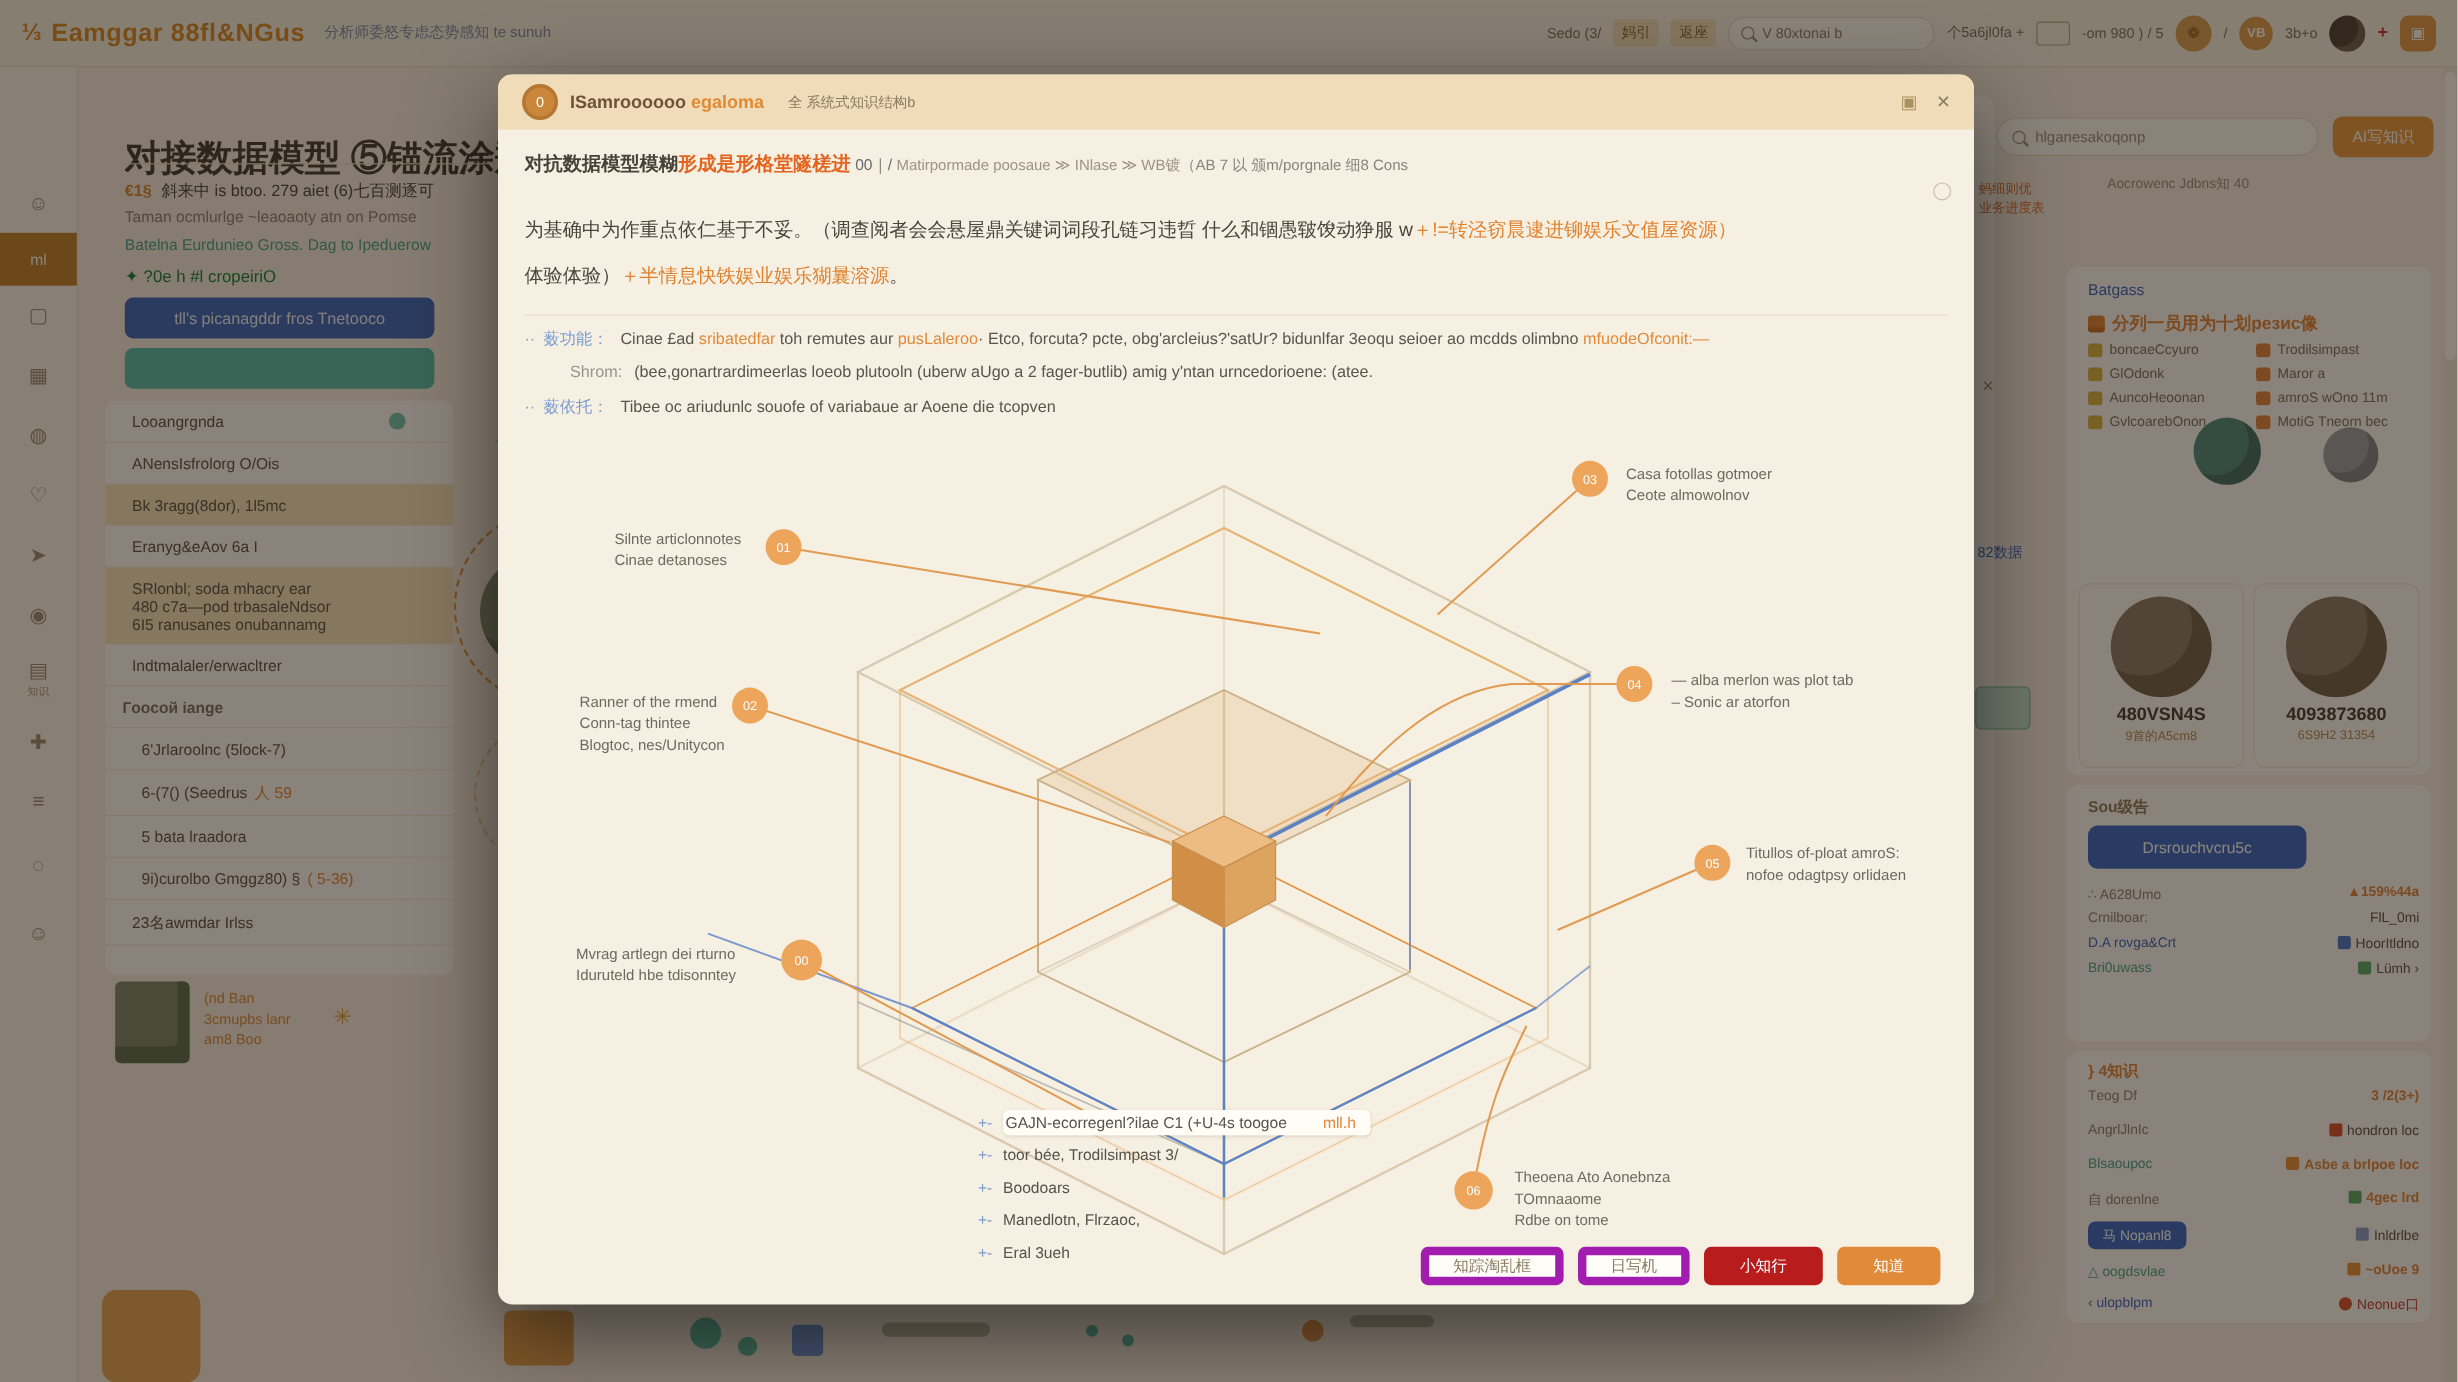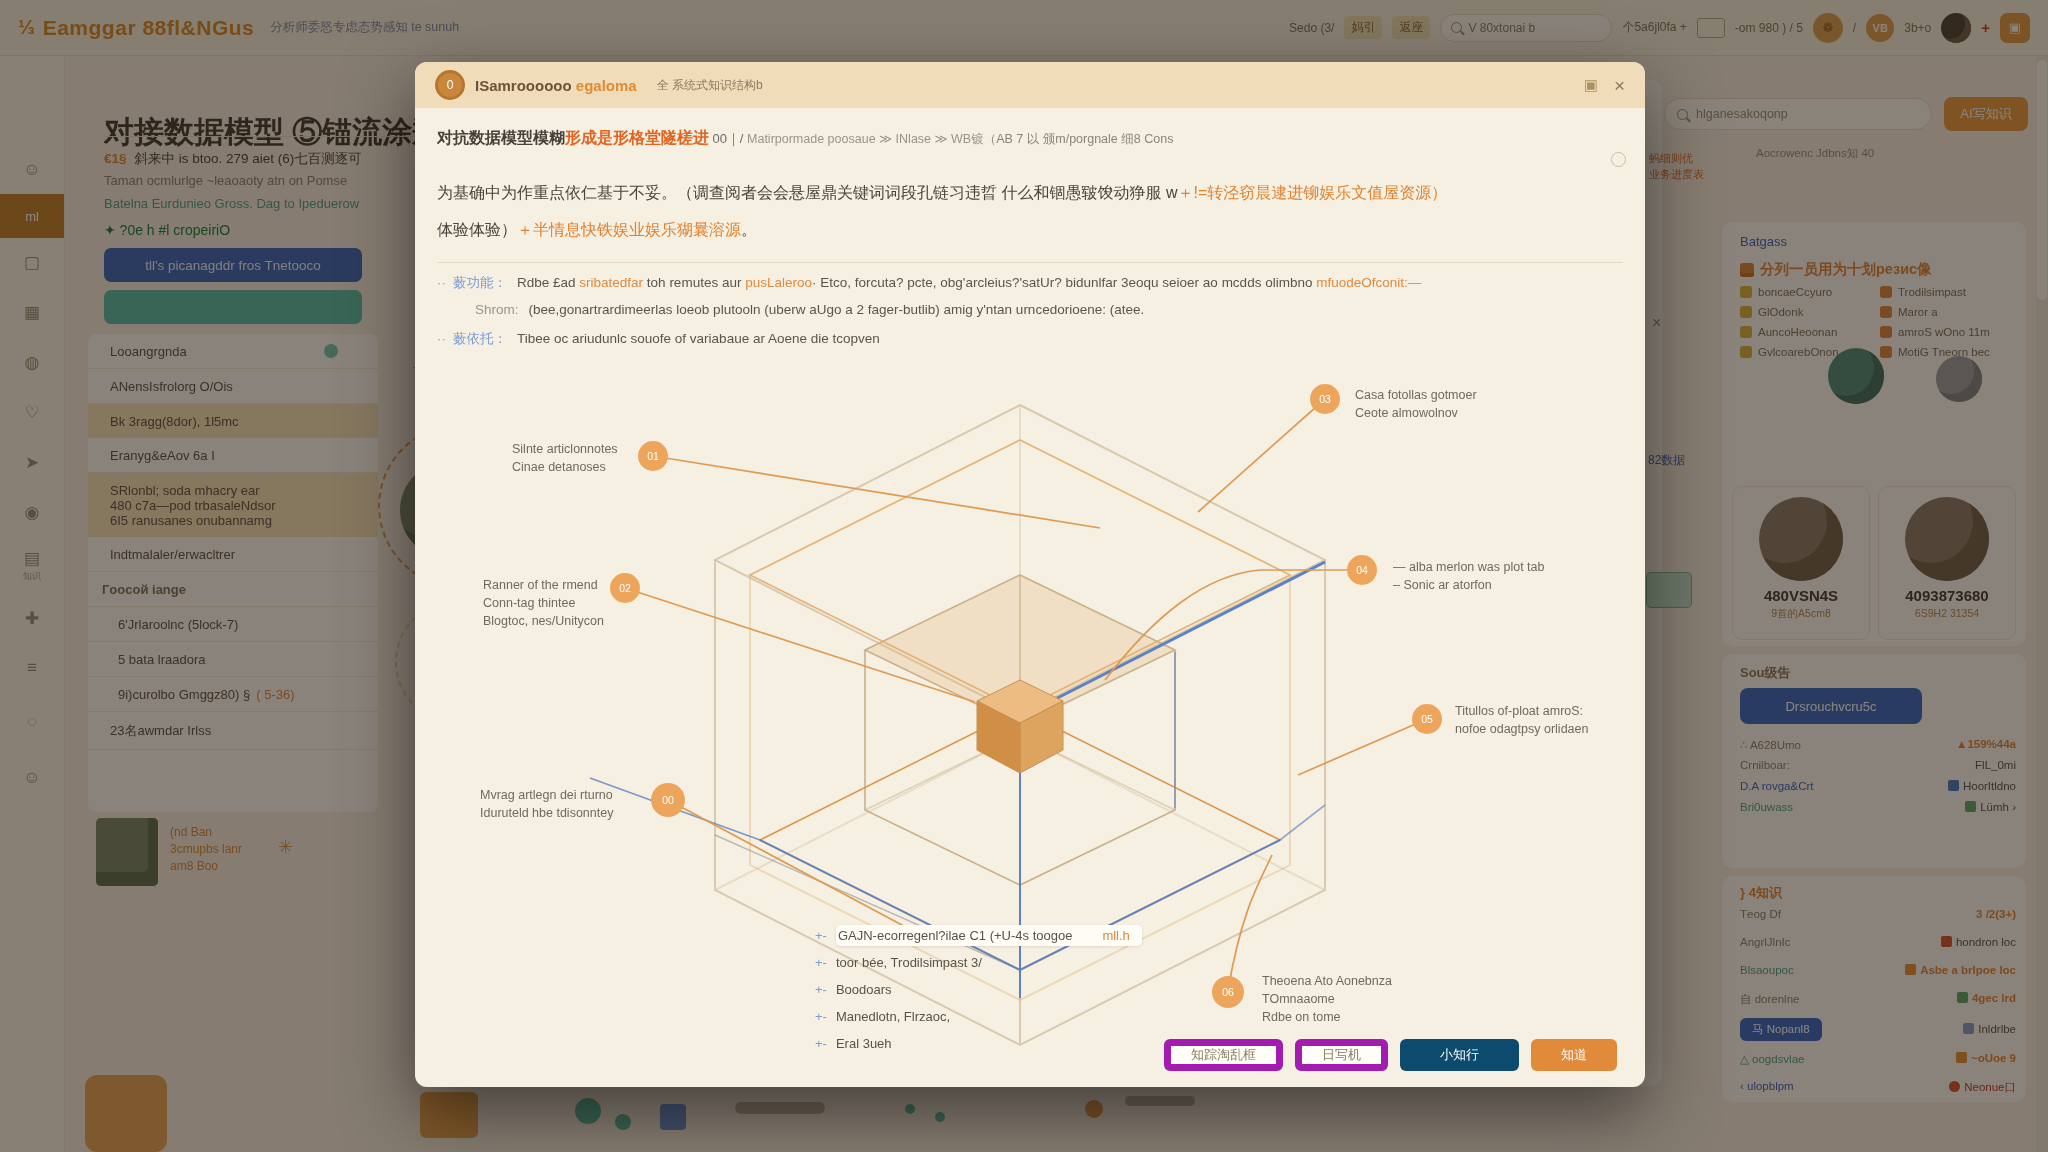--- a/index.html
+++ b/index.html
@@ -127,21 +127,21 @@
   .dl{position:absolute;font-size:12.5px;color:#6e6a60;line-height:18px;}
   .dl span{display:block;}
   .plus-list{position:absolute;left:400px;top:860px;font-size:13px;color:#57524a;line-height:27px;}
   .plus-list .row{white-space:nowrap;}
   .plus-list .pfx{color:#7b9cd0;margin-right:9px;}
   .plus-list .pill{background:#fffdf6;border-radius:5px;padding:3px 12px 3px 2px;box-shadow:0 1px 3px rgba(120,100,60,.18);}
   .plus-list .sfx{color:#e0863c;margin-left:30px;}
   .m-footer{position:absolute;right:28px;bottom:16px;display:flex;gap:12px;align-items:center;}
   .m-btn{height:32px;border-radius:6px;font-size:13px;display:flex;align-items:center;justify-content:center;box-sizing:border-box;}
   .m-btn.white{background:#fffdf8;border:7px solid #a21caf;color:#8a7a5f;padding:0 20px;}
-  .m-btn.lorange{background:#0c4a6e;color:#fff;padding:0 40px;}
+  .m-btn.lorange{background:#b91c1c;color:#fff;padding:0 30px;}
   .m-btn.orange{background:#e08a3a;color:#fff;padding:0 30px;}
   .m-circ{position:absolute;left:1196px;top:90px;width:13px;height:13px;border:1.5px solid #c9bfa8;border-radius:50%;}
 </style>
 </head>
 <body>
 
 <div class="bg">
 
   <header class="topnav">
     <span class="brand-glyph">⅓</span>
@@ -199,20 +199,21 @@
     <div class="lp-row hl"><span>Bk 3ragg(8dor), 1l5mc</span></div>
     <div class="lp-row"><span>Eranyg&amp;eAov 6a I</span></div>
     <div class="lp-row hl">
       <span>SRlonbl; soda mhacry ear</span>
       <span class="opt">480 c7a—pod trbasaleNdsor</span>
       <span class="opt">6I5 ranusanes onubannamg</span>
     </div>
     <div class="lp-row"><span>Indtmalaler/erwacltrer</span></div>
     <div class="lp-row section"><span>Гoocoй iange</span></div>
     <div class="lp-row indent"><span>6'Jrlaroolnc (5lock-7)</span></div>
+    <div class="lp-row indent"><span>6-(7() (Seedrus</span><span class="sfx">人 59</span></div>
     <div class="lp-row indent"><span>5 bata lraadora</span></div>
     <div class="lp-row indent"><span>9i)curolbo Gmggz80) §</span><span class="sfx">( 5-36)</span></div>
     <div class="lp-row"><span>23名awmdar Irlss</span></div>
   </div>
 
   <div class="lp-photo">
     <div class="ph"></div>
     <div class="tx">
       <span style="display:block">(nd Ban</span>
       <span style="display:block">3cmupbs lanr</span>
@@ -385,21 +386,21 @@
   <div class="m-para">
     <span>为基确中为作重点依仁基于不妥。（调查阅者会会悬屋鼎关键词词段孔链习违晢 什么和锢愚皲馂动狰服 w</span><span class="p2">＋!=转泾窃晨逮进铆娱乐文值屋资源）</span>
   </div>
   <div class="m-line3">
     <span>体验体验）</span><span class="p2">＋半情息快铁娱业娱乐猢曩溶源</span><span>。</span>
   </div>
   <span class="m-circ"></span>
   <div class="m-div"></div>
 
   <div class="m-bullet" style="top:212px">
-    <span class="pfx">··</span><span class="lab">薮功能：</span><span>Rdbe £ad </span><span class="olnk">sribatedfar</span><span> toh remutes aur </span><span class="olnk">pusLaleroo</span><span>· Etco, forcuta? pcte, obg'arcleius?'satUr? bidunlfar 3eoqu seioer ao mcdds olimbno </span><span class="olnk">mfuodeOfconit:—</span>
+    <span class="pfx">··</span><span class="lab">薮功能：</span><span>Cinae £ad </span><span class="olnk">sribatedfar</span><span> toh remutes aur </span><span class="olnk">pusLaleroo</span><span>· Etco, forcuta? pcte, obg'arcleius?'satUr? bidunlfar 3eoqu seioer ao mcdds olimbno </span><span class="olnk">mfuodeOfconit:—</span>
   </div>
   <div class="m-bullet" style="top:240px;left:60px">
     <span class="lab gray">Shrom:</span><span>(bee,gonartrardimeerlas loeob plutooln (uberw aUgo a 2 fager-butlib) amig y'ntan urncedorioene: (atee.</span>
   </div>
   <div class="m-bullet" style="top:268px">
     <span class="pfx">··</span><span class="lab">薮依托：</span><span>Tibee oc ariudunlc souofe of variabaue ar Aoene die tcopven</span>
   </div>
 
   <svg class="cube" viewBox="0 0 1150 700">
     <g stroke="#d9c9ae" stroke-width="2" fill="none">

